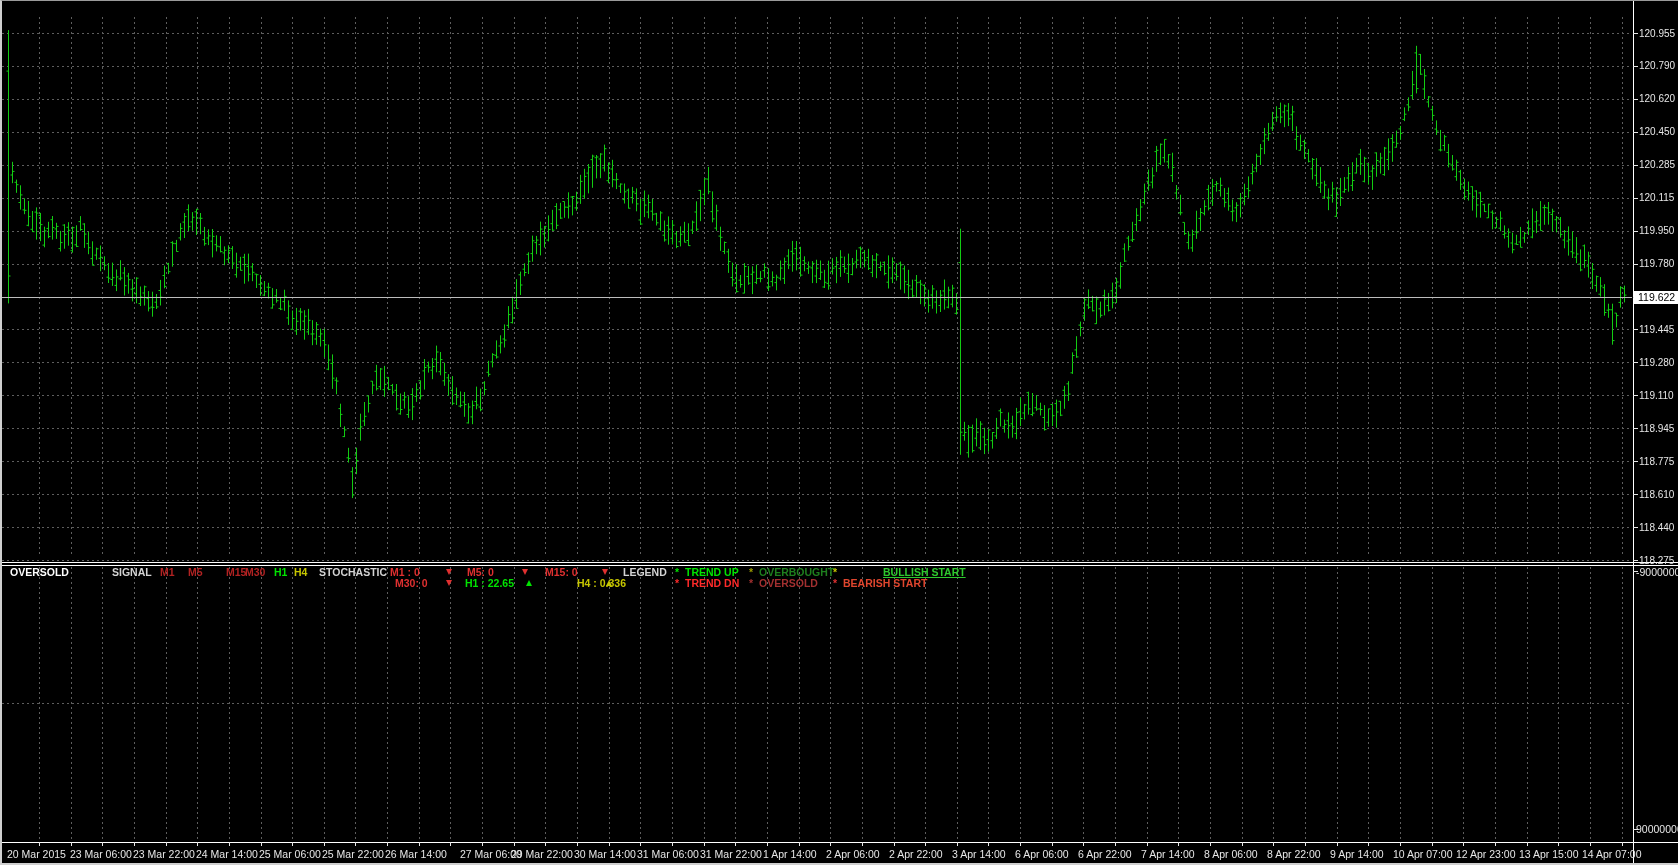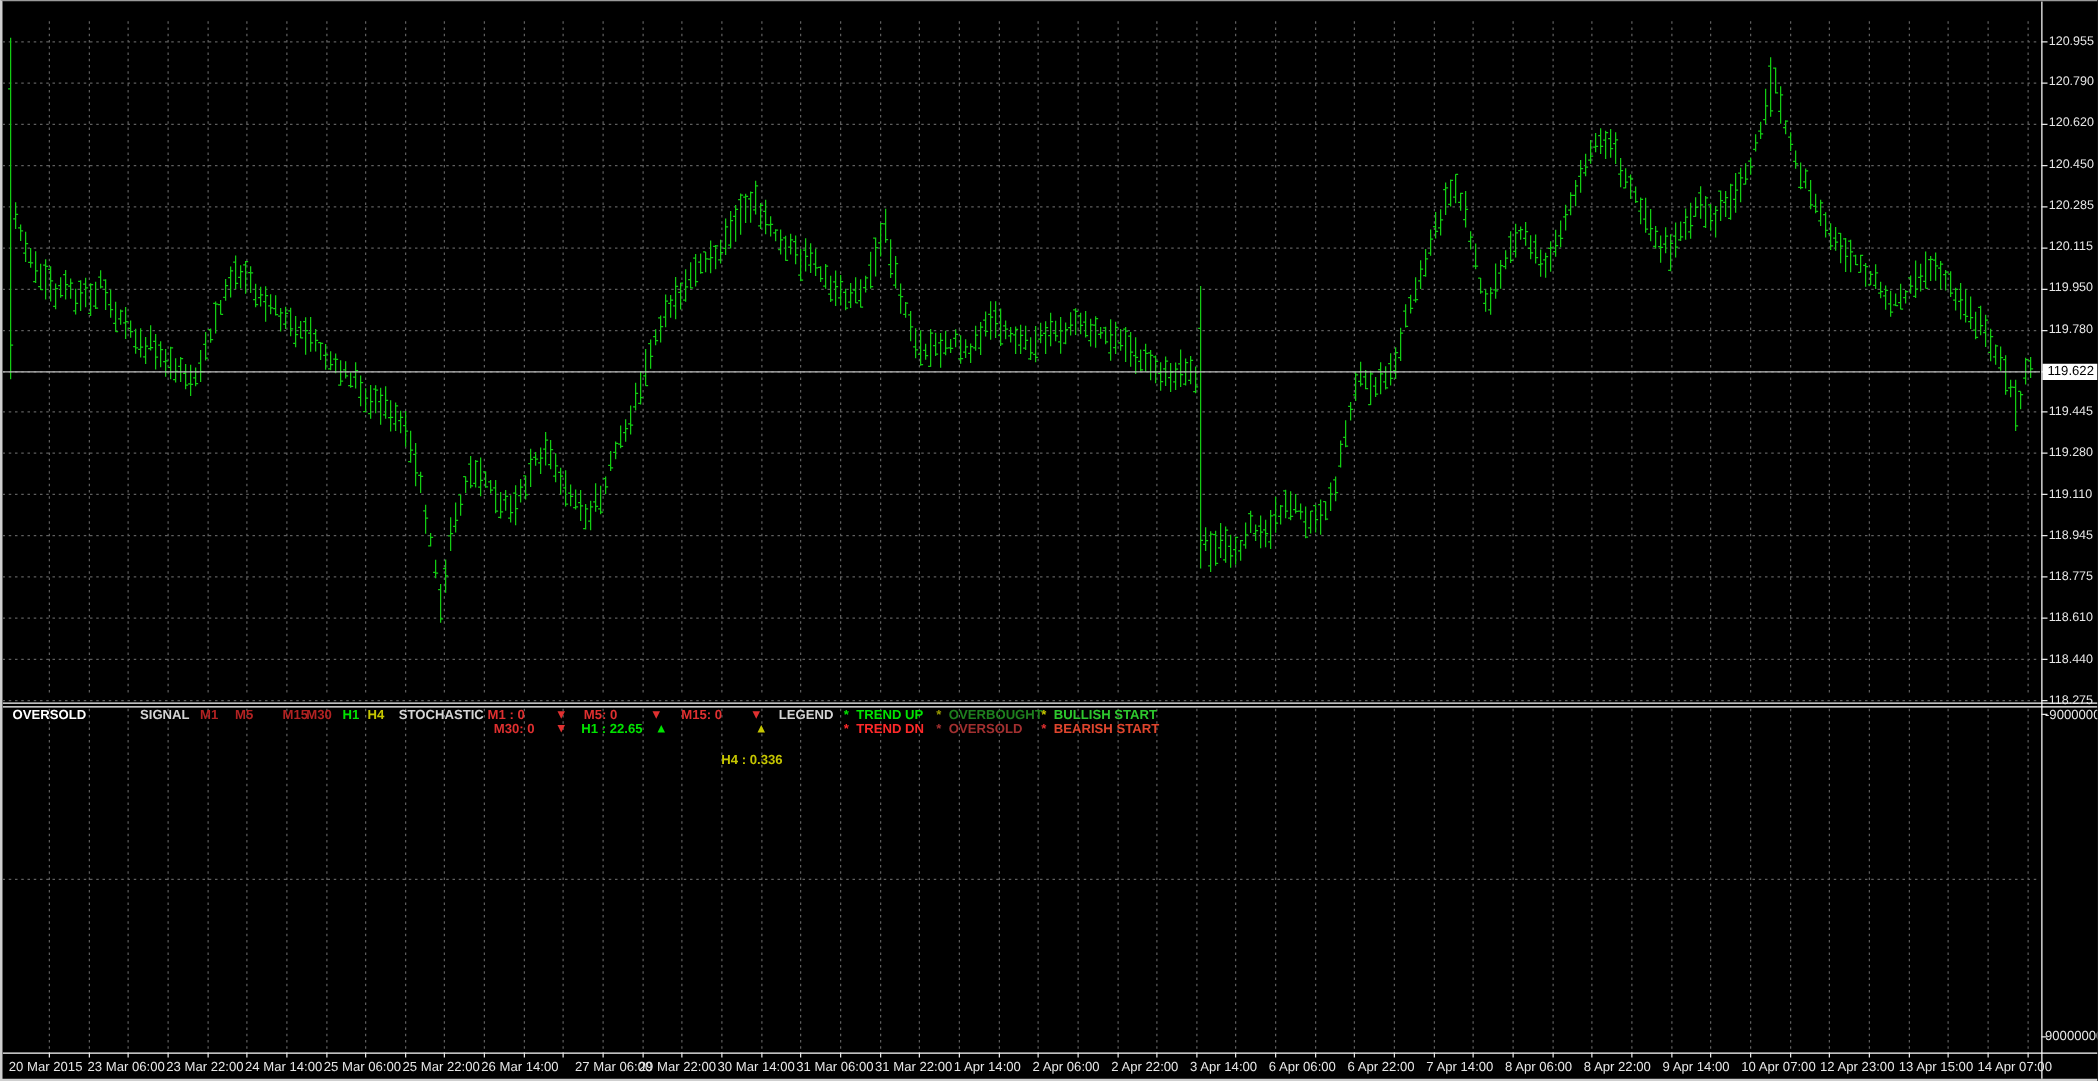--- a/index.html
+++ b/index.html
@@ -109,26 +109,26 @@
       <div class="ind" style="color: rgb(224, 48, 48); left: 465px; top: 566px;">M5: 0</div>
       <span class="arrow-down" style="border-top-color: rgb(224, 48, 48); border-bottom-color: rgb(224, 48, 48); left: 520px; top: 568px;"></span>
       <div class="ind" style="color: rgb(224, 48, 48); left: 543px; top: 566px;">M15: 0</div>
       <span class="arrow-down" style="border-top-color: rgb(224, 48, 48); border-bottom-color: rgb(224, 48, 48); left: 600px; top: 568px;"></span>
       <div class="ind" style="color: rgb(212, 212, 212); left: 621px; top: 566px;">LEGEND</div>
       <div class="ind" style="color: rgb(0, 228, 0); left: 673px; top: 566px;">*</div>
       <div class="ind" style="color: rgb(0, 228, 0); left: 683px; top: 566px;">TREND UP</div>
       <div class="ind" style="color: rgb(154, 154, 0); left: 747px; top: 566px;">*</div>
       <div class="ind" style="color: rgb(30, 127, 30); left: 757px; top: 566px;">OVERBOUGHT</div>
       <div class="ind" style="color: rgb(198, 198, 0); left: 831px; top: 566px;">*</div>
-      <div class="ind" style="color: rgb(46, 200, 46); left: 841px; top: 566px;">BULLISH START</div>
+      <div class="ind" style="color: rgb(46, 200, 46); left: 881px; top: 566px; text-decoration: underline;">BULLISH START</div>
       <div class="ind" style="color: rgb(224, 48, 48); left: 393px; top: 577px;">M30: 0</div>
       <span class="arrow-down" style="border-top-color: rgb(224, 48, 48); border-bottom-color: rgb(224, 48, 48); left: 444px; top: 579px;"></span>
       <div class="ind" style="color: rgb(0, 228, 0); left: 463px; top: 577px;">H1 : 22.65</div>
       <span class="arrow-up" style="border-top-color: rgb(0, 228, 0); border-bottom-color: rgb(0, 228, 0); left: 524px; top: 579px;"></span>
-      <div class="ind" style="color: rgb(198, 198, 0); left: 543px; top: 602px; padding-left: 32px;">H4 : 0.336</div>
+      <div class="ind" style="color: rgb(198, 198, 0); left: 543px; top: 577px; padding-left: 32px;">H4 : 0.336</div>
       <span class="arrow-up" style="border-top-color: rgb(198, 198, 0); border-bottom-color: rgb(198, 198, 0); left: 604px; top: 579px;"></span>
       <div class="ind" style="color: rgb(255, 42, 42); left: 673px; top: 577px;">*</div>
       <div class="ind" style="color: rgb(255, 42, 42); left: 683px; top: 577px;">TREND DN</div>
       <div class="ind" style="color: rgb(163, 48, 48); left: 747px; top: 577px;">*</div>
       <div class="ind" style="color: rgb(163, 48, 48); left: 757px; top: 577px;">OVERSOLD</div>
       <div class="ind" style="color: rgb(224, 48, 48); left: 831px; top: 577px;">*</div>
       <div class="ind" style="color: rgb(224, 70, 46); left: 841px; top: 577px;">BEARISH START</div>
     </div>
 </div>
 

